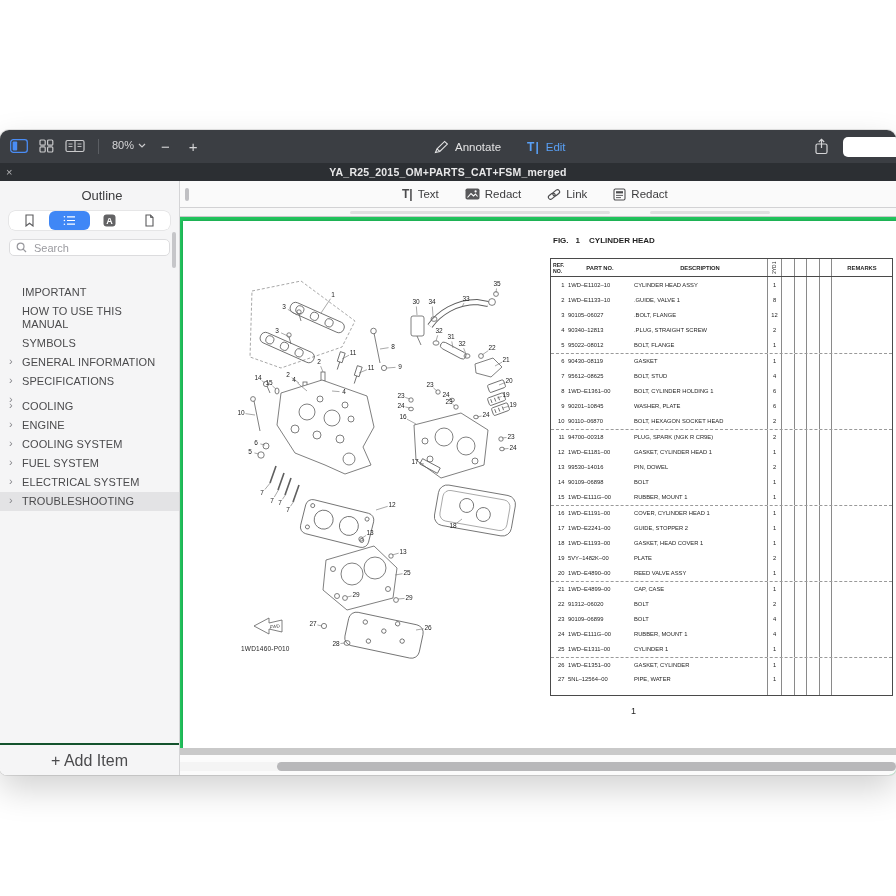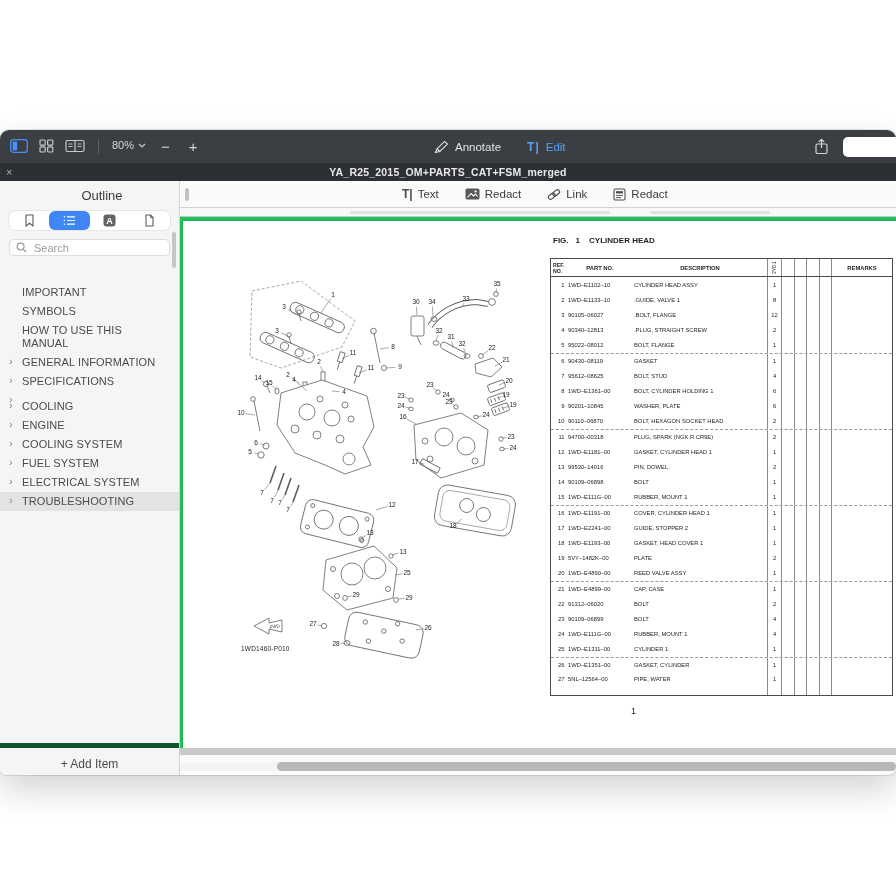--- a/index.html
+++ b/index.html
@@ -41,21 +41,21 @@
     border:1px solid #dcdcde;border-radius:5px;padding:0 6px;}
   .s-search input{border:none;outline:none;width:120px;font-size:11px;color:#333;background:transparent;
     font-family:"Liberation Sans",sans-serif;}
   .s-search input::placeholder{color:#9b9ba0;}
   .outline-list{margin-top:27px;font-size:11px;color:#4b4b4d;}
   .o-item{position:relative;padding:3px 10px 3px 22px;line-height:13px;letter-spacing:.1px;}
   .o-item .chev{position:absolute;left:9px;top:2px;font-size:11px;color:#86868b;}
   .o-item.selected{background:#e3e3e5;}
   .side-thumb{position:absolute;right:3px;top:51px;width:4px;height:36px;background:#c6c6c9;border-radius:2px;}
   .add-item{position:absolute;bottom:0;left:0;right:0;height:32px;line-height:32px;text-align:center;
-    font-size:12px;color:#4b4b4d;background:#f5f5f6;border-top:5px solid #14532d;}
+    font-size:16px;color:#4b4b4d;background:#f5f5f6;border-top:2px solid #14532d;}
 
   
   .content{position:relative;flex:1;}
   .edit-toolbar{position:relative;height:27px;background:#fafafa;border-bottom:1px solid #d2d2d4;
     display:flex;align-items:center;gap:26px;padding-left:222px;}
   .panel-handle{position:absolute;left:5px;top:7px;width:4px;height:13px;background:#c0c0c3;border-radius:2px;}
   .et-item{display:flex;align-items:center;gap:5px;font-size:11.5px;color:#3c3c3e;}
   .et-tglyph{font-size:12px;font-weight:bold;color:#4c4c4e;}
 
   .viewport{position:absolute;top:27px;left:0;right:0;bottom:0;background:#22c55e;overflow:hidden;}
@@ -208,22 +208,22 @@
       <div class="s-search">
         <svg width="11" height="11" viewBox="0 0 11 11" fill="none" stroke="#98989d" stroke-width="1.2">
             <circle cx="4.6" cy="4.6" r="3.4"></circle>
             <line x1="7.2" y1="7.2" x2="10" y2="10"></line>
           </svg>
         <input type="text" placeholder="Search" style="">
       </div>
 
       <div class="outline-list">
           <div class="o-item"><span class="chev"></span><span>IMPORTANT</span></div>
+          <div class="o-item"><span class="chev"></span><span>HOW TO USE THIS MANUAL</span></div>
           <div class="o-item"><span class="chev"></span><span>SYMBOLS</span></div>
-          <div class="o-item"><span class="chev"></span><span>HOW TO USE THIS MANUAL</span></div>
           <div class="o-item"><span class="chev">›</span><span>GENERAL INFORMATION</span></div>
           <div class="o-item"><span class="chev">›</span><span>SPECIFICATIONS</span></div>
           <div class="o-item"><span class="chev">›</span></div>
           <div class="o-item"><span class="chev">›</span><span>COOLING</span></div>
           <div class="o-item"><span class="chev">›</span><span>ENGINE</span></div>
           <div class="o-item"><span class="chev">›</span><span>COOLING SYSTEM</span></div>
           <div class="o-item"><span class="chev">›</span><span>FUEL SYSTEM</span></div>
           <div class="o-item"><span class="chev">›</span><span>ELECTRICAL SYSTEM</span></div>
           <div class="o-item selected"><span class="chev">›</span><span>TROUBLESHOOTING</span></div>
         </div>

